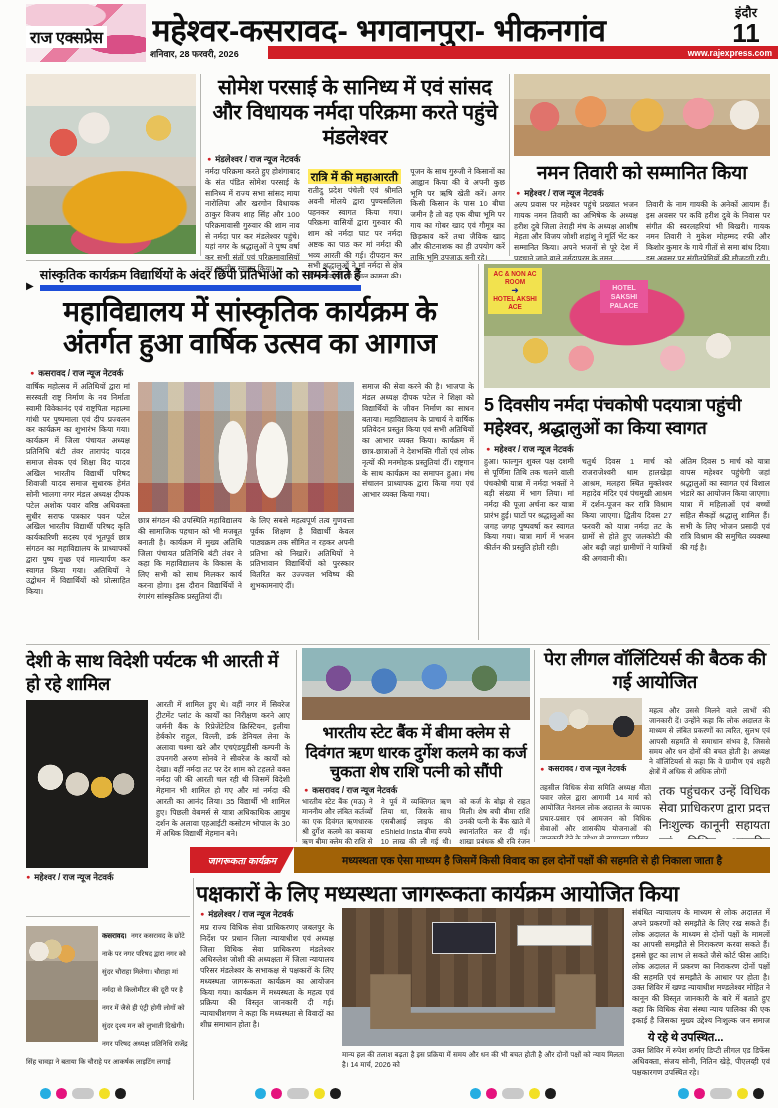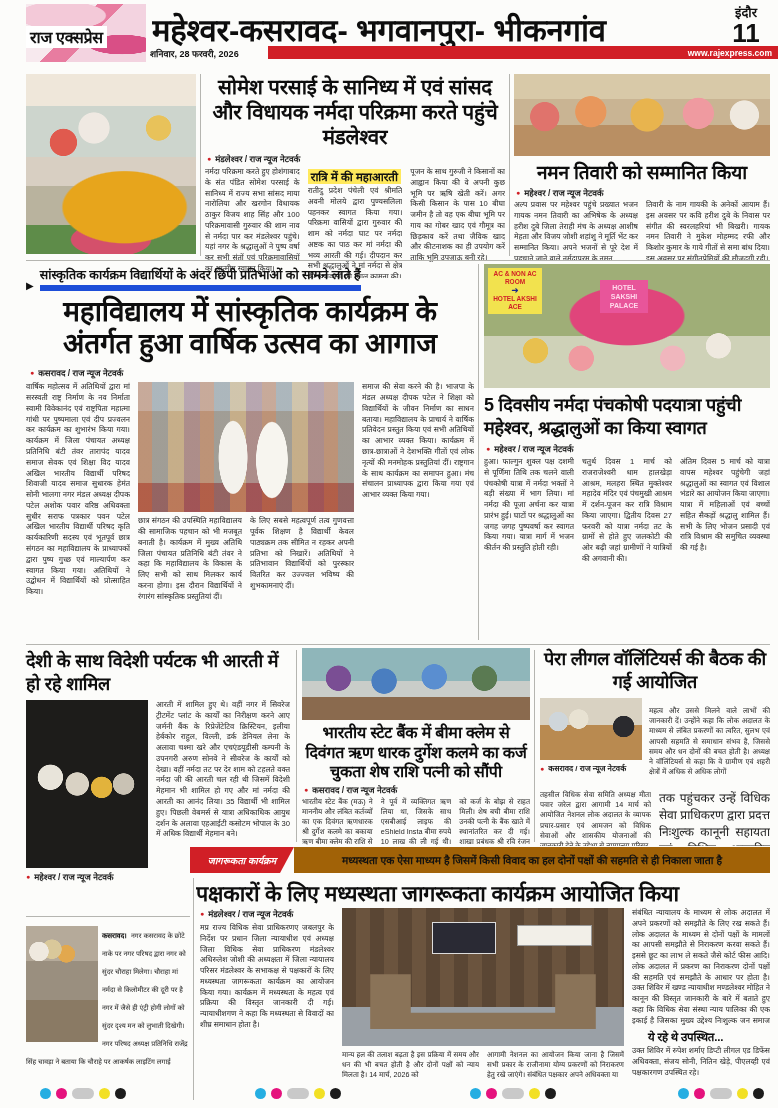--- a/index.html
+++ b/index.html
@@ -240,21 +240,21 @@
     <div style="display:flex;gap:7px;margin-top:5px;height:82px;">
       <div style="width:102px;flex:none;">
         <div class="ph ph-office" style="width:102px;height:62px;"></div>
         <div class="byline" style="margin-top:3px;font-size:7.8px;">
           <span class="dot">●</span>
           <span>कसरावद / राज न्यूज नेटवर्क</span>
         </div>
       </div>
       <div class="bt" style="flex:1;font-size:7.2px;margin-top:8px;">महत्व और उससे मिलने वाले लाभों की जानकारी दें। उन्होंने कहा कि लोक अदालत के माध्यम से लंबित प्रकरणों का त्वरित, सुलभ एवं आपसी सहमति से समाधान संभव है, जिससे समय और धन दोनों की बचत होती है। अध्यक्ष ने वॉलिंटियर्स से कहा कि वे ग्रामीण एवं शहरी क्षेत्रों में अधिक से अधिक लोगों</div>
     </div>
-    <div class="cols" style="margin-top:10px;height:56px;">
+    <div class="cols" style="margin-top:3px;height:56px;">
       <div class="bt" style="font-size:7.2px;">तहसील विधिक सेवा समिति अध्यक्ष मीता पवार जरेल द्वारा आगामी 14 मार्च को आयोजित नेशनल लोक अदालत के व्यापक प्रचार-प्रसार एवं आमजन को विधिक सेवाओं और शासकीय योजनाओं की जानकारी देने के उद्देश्य से न्यायालय परिसर</div>
       <div class="bt" style="font-size:12px;">तक पहुंचकर उन्हें विधिक सेवा प्राधिकरण द्वारा प्रदत्त निःशुल्क कानूनी सहायता एवं विभिन्न शासकीय योजनाओं की जानकारी दें, ताकि पात्र हितग्राही इनका लाभ उठा सकें। इस अवसर पर पीएलव्ही गण उपस्थित रहे।</div>
     </div>
   </div>
 
   <div class="abs" style="left:190px;top:847px;width:580px;height:26px;display:flex;">
     <div class="flag" style="width:104px;flex:none;">जागरूकता कार्यक्रम</div>
     <div class="quotebar" style="flex:1;">मध्यस्थता एक ऐसा माध्यम है जिसमें किसी विवाद का हल दोनों पक्षों की सहमति से ही निकाला जाता है</div>
   </div>
 
@@ -271,21 +271,20 @@
       <div class="bt" style="height:178px;">मप्र राज्य विधिक सेवा प्राधिकरणए जबलपुर के निर्देश पर प्रधान जिला न्यायाधीश एवं अध्यक्ष जिला विधिक सेवा प्राधिकरण मंडलेश्वर अधिरुलेश जोशी की अध्यक्षता में जिला न्यायालय परिसर मंडलेश्वर के सभाकक्ष से पक्षकारों के लिए मध्यस्थता जागरूकता कार्यक्रम का आयोजन किया गया। कार्यक्रम में मध्यस्थता के महत्व एवं प्रक्रिया की विस्तृत जानकारी दी गई। न्यायाधीशगण ने कहा कि मध्यस्थता से विवादों का शीघ्र समाधान होता है।</div>
     </div>
     <div style="width:282px;flex:none;">
       <div class="ph ph-meeting" style="width:282px;height:138px;">
         <div class="banner1"></div>
         <div class="banner2"></div>
         <div class="table"></div>
       </div>
       <div class="cols" style="margin-top:4px;height:50px;">
         <div class="bt" style="font-size:7.1px;">मान्य हल की तलाश बढ़ता है इस प्रक्रिया में समय और धन की भी बचत होती है और दोनों पक्षों को न्याय मिलता है। 14 मार्च, 2026 को</div>
-        <div class="bt" style="font-size:7.1px;">आगामी नेशनल का आयोजन किया जाना है जिसमें सभी प्रकार के राजीनामा योग्य प्रकरणों को निराकरण हेतु रखे जाएंगे। संबंधित पक्षकार अपने अधिवक्ता या</div>
       </div>
     </div>
     <div style="flex:1;min-width:0;">
       <div class="bt" style="height:118px;">संबंधित न्यायालय के माध्यम से लोक अदालत में अपने प्रकरणों को समझौते के लिए रख सकते हैं। लोक अदालत के माध्यम से दोनों पक्षों के मामलों का आपसी समझौते से निराकरण करवा सकते हैं। इससे छूट का लाभ ले सकते जैसे कोर्ट फीस आदि। लोक अदालत में प्रकरण का निराकरण दोनों पक्षों की सहमति एवं समझौते के आधार पर होता है। उक्त शिविर में खण्ड न्यायाधीश मण्डलेश्वर मोहित ने कानून की विस्तृत जानकारी के बारे में बताते हुए कहा कि विधिक सेवा संस्था न्याय पालिका की एक इकाई है जिसका मुख्य उद्देश्य निःशुल्क जन समाज के विभिन्न व्यक्तियों को विधिक साक्षरता शिविरों के माध्यम से जागरूक करना है। आगामी नेशनल लोक अदालत के पॉम्पलेट का भी वितरण किया गया।</div>
       <div class="hl" style="font-size:11.5px;margin:3px 16px 2px;">ये रहे थे उपस्थित...</div>
       <div class="bt" style="height:46px;">उक्त शिविर में रुपेश शर्माए डिप्टी लीगल एड डिफेंस अधिवक्ता, संजय सोनी, नितिन खेड़े, पीएलव्ही एवं पक्षकारगण उपस्थित रहे।</div>
     </div>
   </div>
 
   <div class="hrl" style="left:26px;top:916px;width:164px;"></div>

